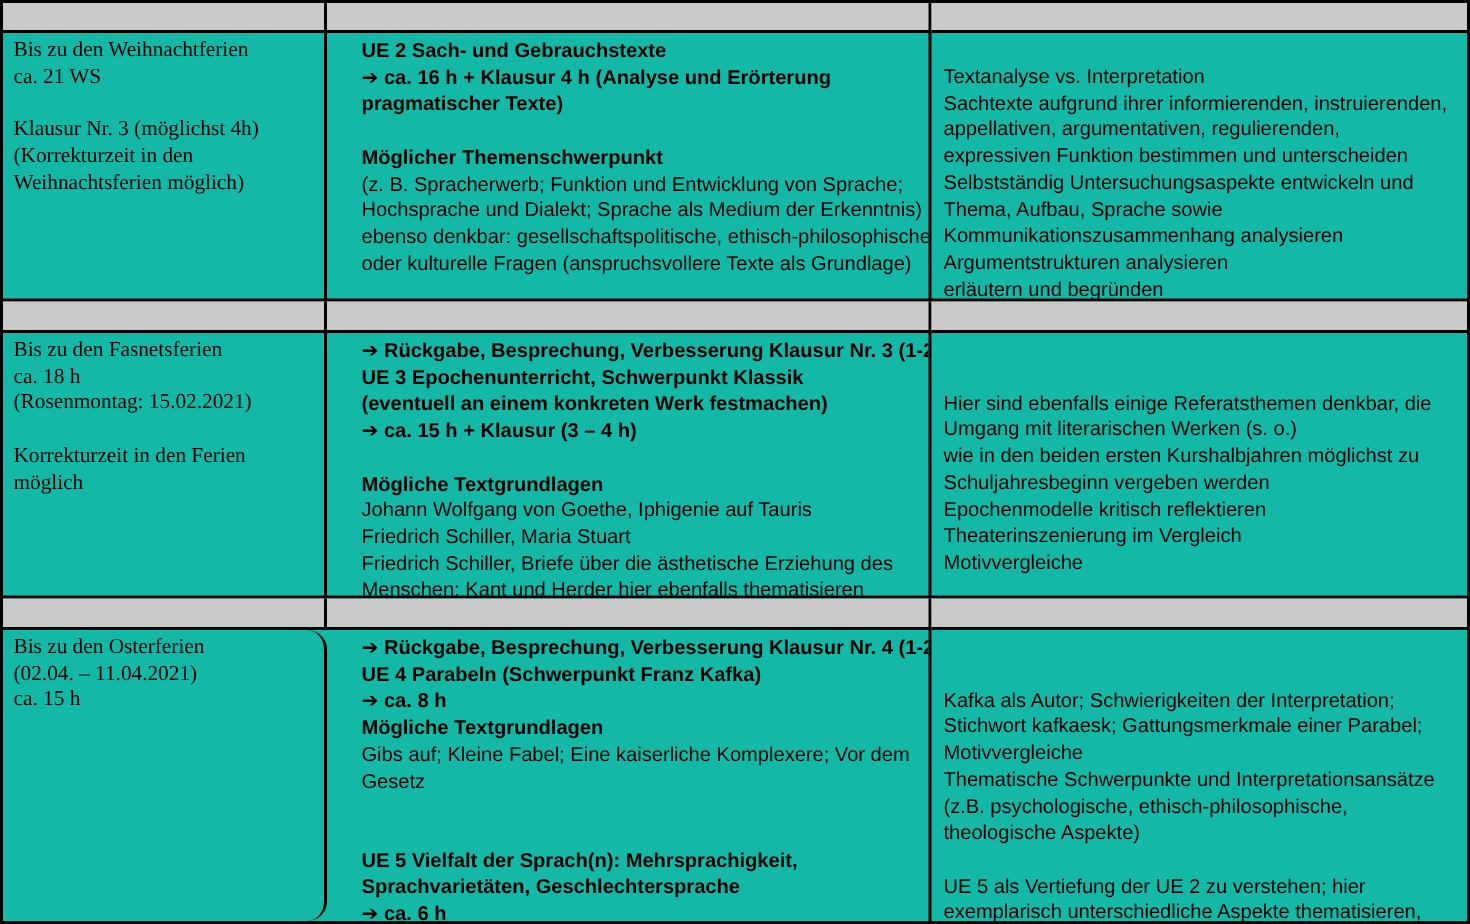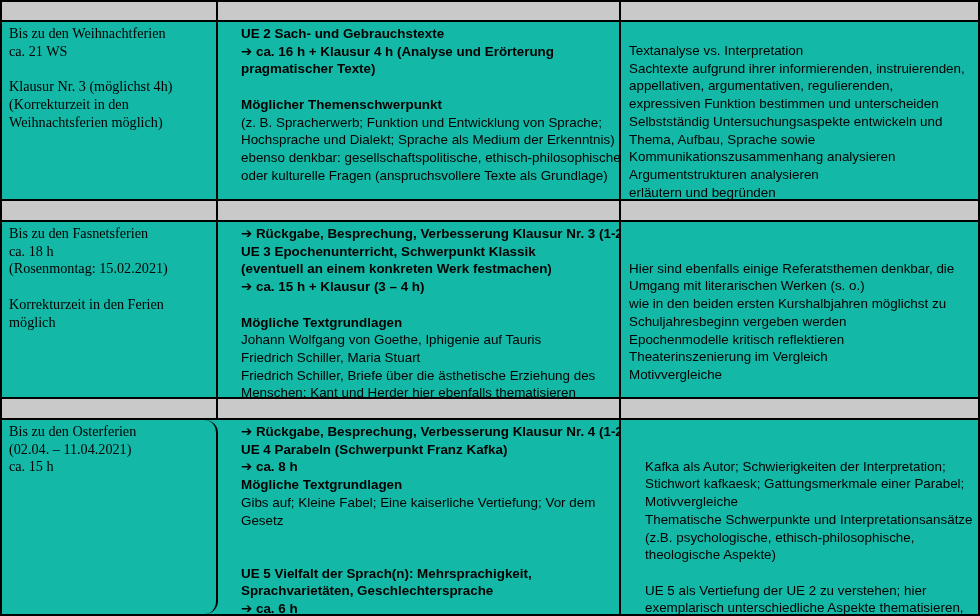--- a/index.html
+++ b/index.html
@@ -122,29 +122,29 @@
       <div class="cell content col-left c0 lastrow" style="border-bottom: none; border-radius: 13px;">
         <div class="line">Bis zu den Osterferien</div>
         <div class="line">(02.04. – 11.04.2021)</div>
         <div class="line">ca. 15 h</div>
       </div>
       <div class="cell content col-mid c1 lastrow" style="border-bottom: none;">
         <div class="line bold">➔ Rückgabe, Besprechung, Verbesserung Klausur Nr. 4 (1-2 h)</div>
         <div class="line bold">UE 4 Parabeln (Schwerpunkt Franz Kafka)</div>
         <div class="line bold">➔ ca. 8 h</div>
         <div class="line bold">Mögliche Textgrundlagen</div>
-        <div class="line">Gibs auf; Kleine Fabel; Eine kaiserliche Vertiefung; Vor dem</div>
+        <div class="line">Gibs auf; Kleine Fabel; Eine kaiserliche Komplexere; Vor dem</div>
         <div class="line">Gesetz</div>
         <div class="line"></div>
         <div class="line"></div>
         <div class="line bold">UE 5 Vielfalt der Sprach(n): Mehrsprachigkeit,</div>
         <div class="line bold">Sprachvarietäten, Geschlechtersprache</div>
         <div class="line bold">➔ ca. 6 h</div>
       </div>
-      <div class="cell content col-right c2 lastrow" style="border-bottom: none; margin-left: 16px;">
+      <div class="cell content col-right c2 lastrow" style="border-bottom: none;">
         <div class="line"></div>
         <div class="line">Kafka als Autor; Schwierigkeiten der Interpretation;</div>
         <div class="line">Stichwort kafkaesk; Gattungsmerkmale einer Parabel;</div>
         <div class="line">Motivvergleiche</div>
         <div class="line">Thematische Schwerpunkte und Interpretationsansätze</div>
         <div class="line">(z.B. psychologische, ethisch-philosophische,</div>
         <div class="line">theologische Aspekte)</div>
         <div class="line"></div>
         <div class="line">UE 5 als Vertiefung der UE 2 zu verstehen; hier</div>
         <div class="line">exemplarisch unterschiedliche Aspekte thematisieren,</div>

